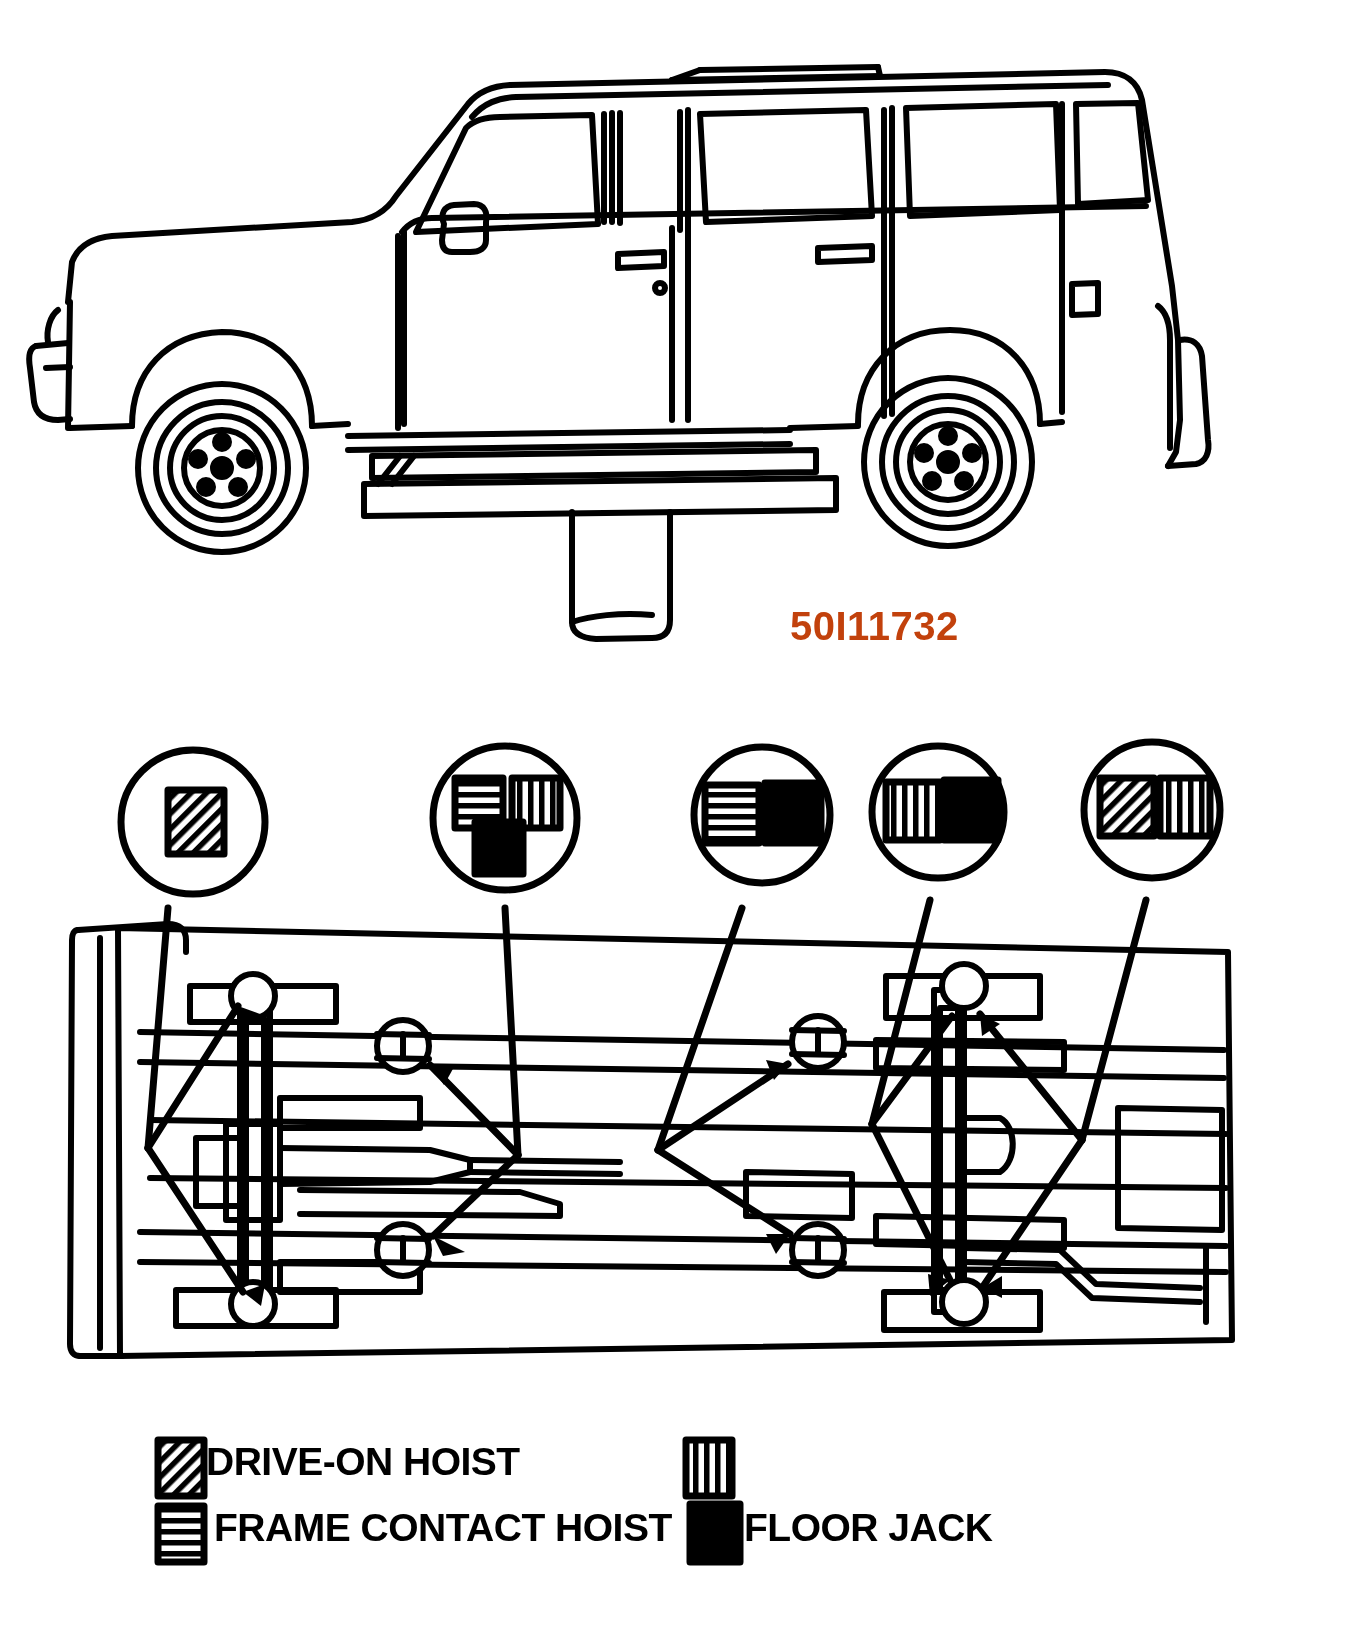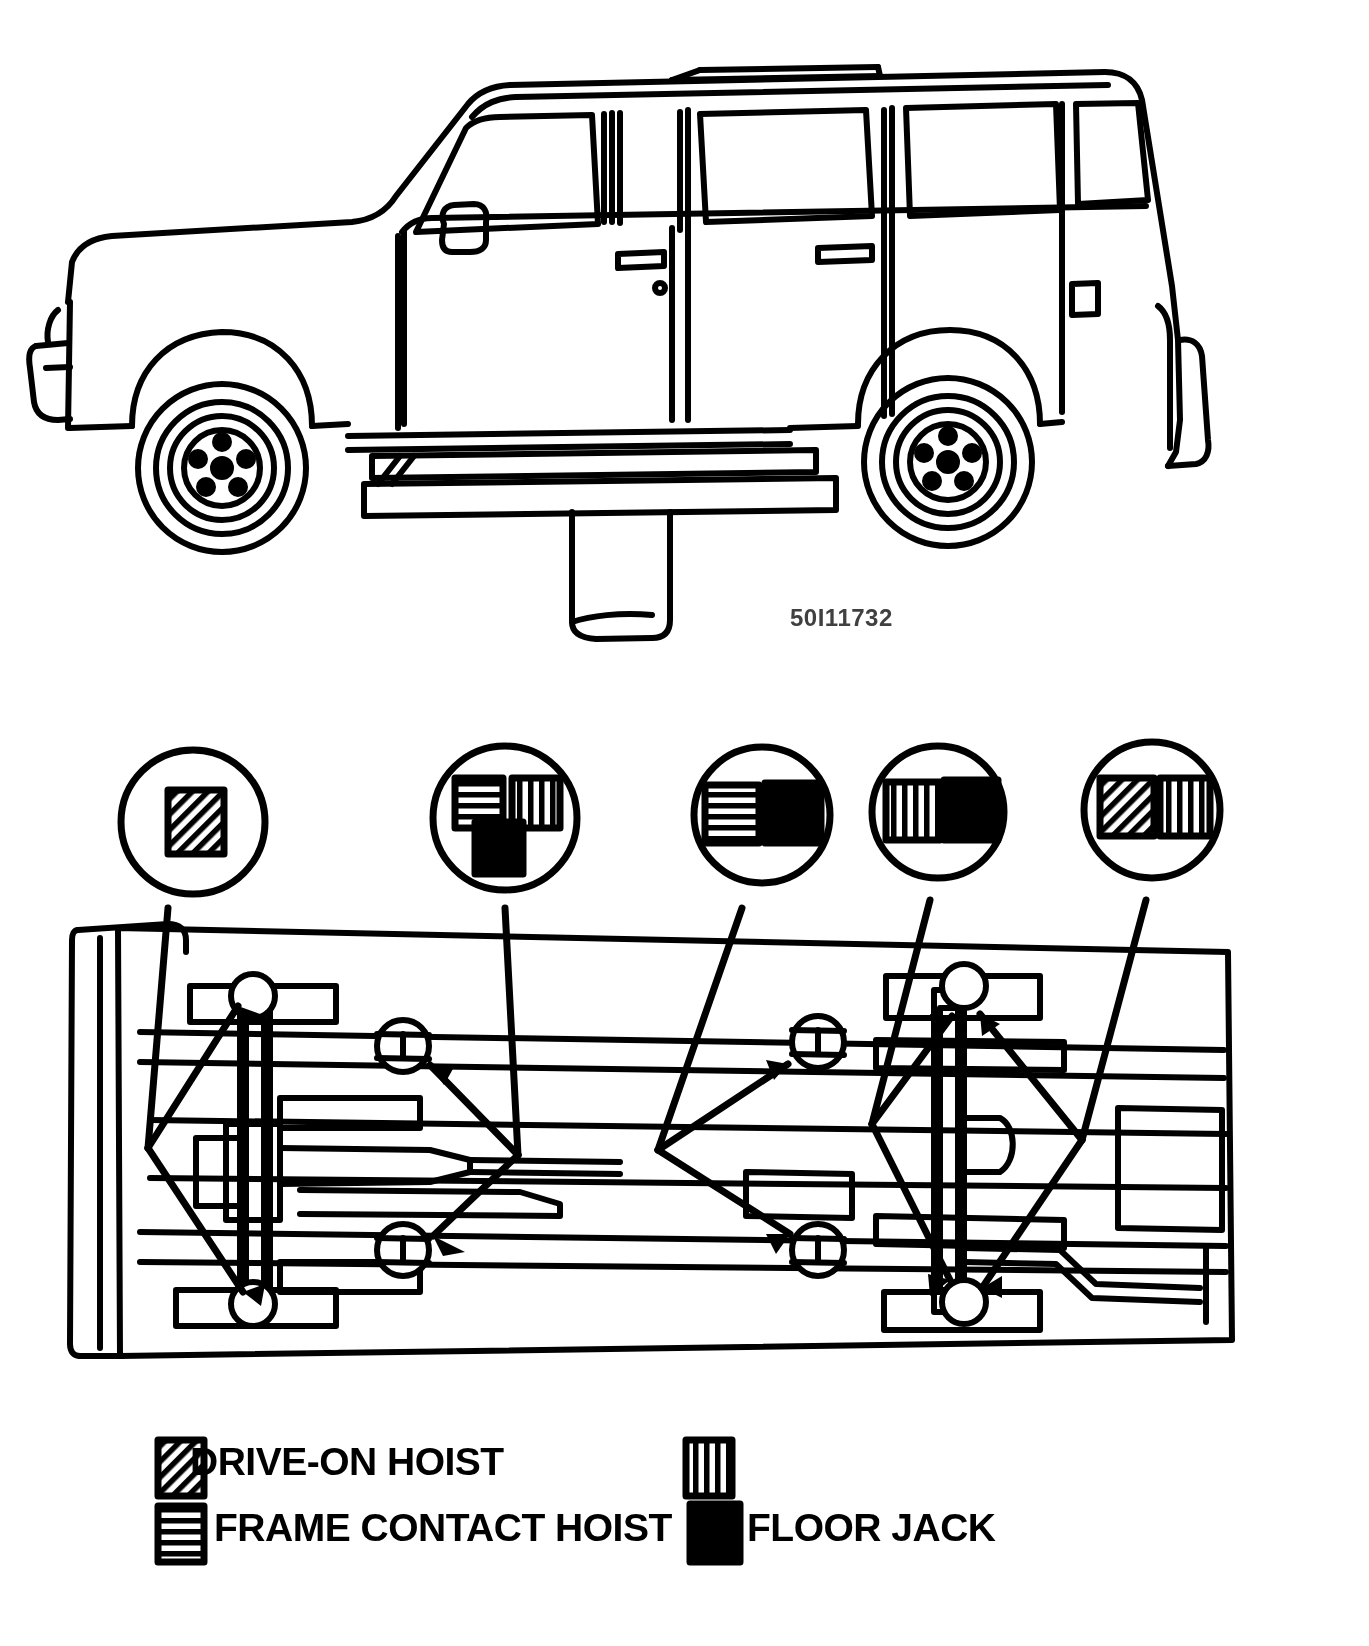--- a/index.html
+++ b/index.html
@@ -6,23 +6,23 @@
   body{
     width:1369px;height:1646px;position:relative;overflow:hidden;
     font-family:"Liberation Sans", sans-serif;color:#000;
   }
   #figure-root{position:absolute;left:0;top:0;width:1369px;height:1646px;}
   svg{display:block;}
   .fig-id{
     position:absolute;
     font-family:"Liberation Sans", sans-serif;
     font-weight:bold;
-    font-size:24px;
+    font-size:40px;
     letter-spacing:0.5px;
-    color:#404040;
+    color:#c2410c;
     white-space:nowrap;
   }
   .legend-text{
     font-family:"Liberation Sans", sans-serif;
     font-size:39px;
     font-weight:600;
     letter-spacing:-0.5px;
     white-space:nowrap;
   }
 </style>
@@ -326,20 +326,20 @@
         <rect x="686" y="1440" width="46" height="56" fill="url(#pat-vertical)" stroke="#000" stroke-width="7"></rect>
         <rect x="158" y="1506" width="46" height="56" fill="url(#pat-horizontal)" stroke="#000" stroke-width="7"></rect>
         <rect x="690" y="1504" width="50" height="58" fill="#000" stroke="#000" stroke-width="7"></rect>
       </g>
 
     </g>
   </svg>
 
   <div class="fig-id" style="left:790px; top:604px;">50I11732</div>
 
-  <div class="legend-text" style="position:absolute; left:190px; top:1440px;">DRIVE-ON HOIST</div>
+  <div class="legend-text" style="position:absolute; left:206px; top:1440px;">DRIVE-ON HOIST</div>
 
 
   <div class="legend-text" style="position:absolute; left:214px; top:1506px;">FRAME CONTACT HOIST</div>
 
-  <div class="legend-text" style="position:absolute; left:724px; top:1506px;padding-left:23px;">FLOOR JACK</div>
+  <div class="legend-text" style="position:absolute; left:744px; top:1506px;">FLOOR JACK</div>
 
 </div>
 
 </body></html>

